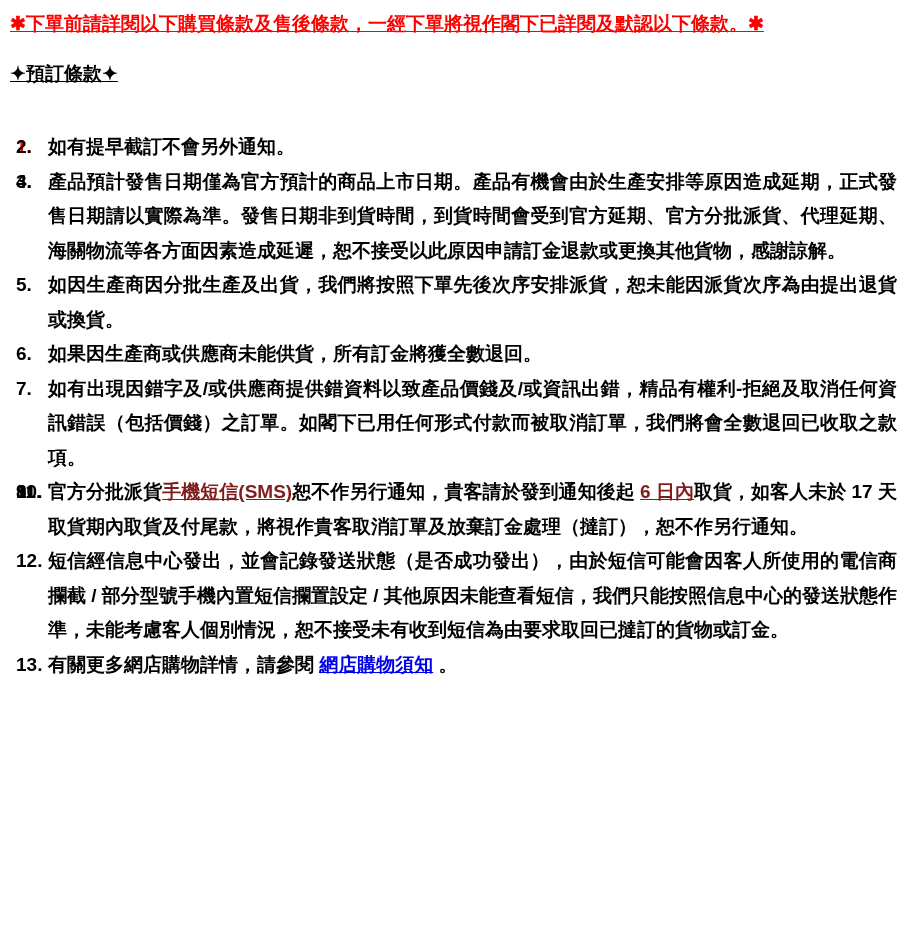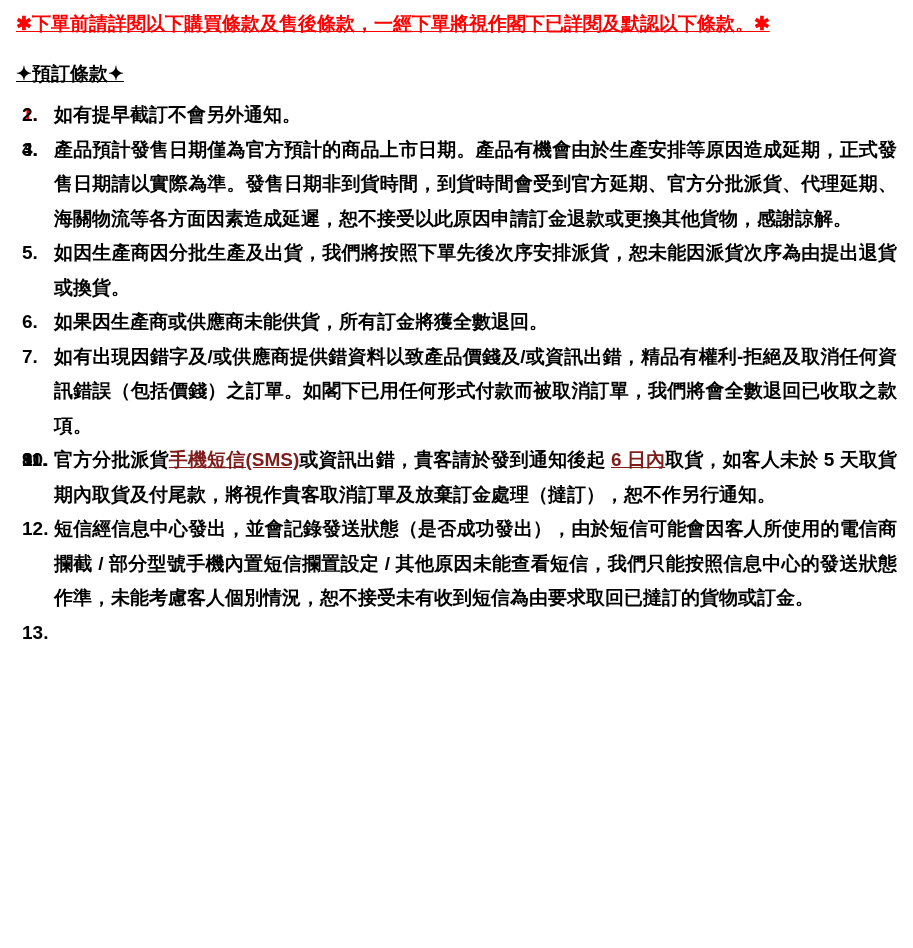--- a/index.html
+++ b/index.html
@@ -4,36 +4,36 @@
 <style>
   * { margin: 0; padding: 0; box-sizing: border-box; }
   html, body { background: #ffffff; }
   body {
     width: 913px;
     min-height: 948px;
     font-family: "Liberation Sans", sans-serif;
     font-weight: bold;
     color: #000000;
   }
-  .page { padding: 10px 16px 20px 16px; }
+  .page { padding: 10px 16px 20px 10px; }
   .title {
     font-size: 19px;
     line-height: 28px;
     color: #ff0000;
     text-decoration: underline;
     font-weight: bold;
     margin-bottom: 22px;
   }
   .section-heading {
     font-size: 19px;
     line-height: 28px;
     color: #000000;
     text-decoration: underline;
     font-weight: bold;
-    margin-bottom: 10px;
+    margin-bottom: 42px;
   }
   .terms { display: block; }
   .term-item {
     position: relative;
     padding-left: 38px;
     font-size: 19px;
     line-height: 34.5px;
     text-align: justify;
     color: #000000;
   }
@@ -56,17 +56,17 @@
       <div class="term-item red"><span class="num">1.</span></div>
       <div class="term-item"><span class="num">2.</span><span class="text"><span class="">如有提早截訂不會另外通知。</span></span></div>
       <div class="term-item"><span class="num">3.</span></div>
       <div class="term-item"><span class="num">4.</span><span class="text"><span class="">產品預計發售日期僅為官方預計的商品上市日期。產品有機會由於生產安排等原因造成延期，正式發售日期請以實際為準。發售日期非到貨時間，到貨時間會受到官方延期、官方分批派貨、代理延期、海關物流等各方面因素造成延遲，恕不接受以此原因申請訂金退款或更換其他貨物，感謝諒解。</span></span></div>
       <div class="term-item"><span class="num">5.</span><span class="text"><span class="">如因生產商因分批生產及出貨，我們將按照下單先後次序安排派貨，恕未能因派貨次序為由提出退貨或換貨。</span></span></div>
       <div class="term-item"><span class="num">6.</span><span class="text"><span class="">如果因生產商或供應商未能供貨，所有訂金將獲全數退回。</span></span></div>
       <div class="term-item"><span class="num">7.</span><span class="text"><span class="">如有出現因錯字及/或供應商提供錯資料以致產品價錢及/或資訊出錯，精品有權利-拒絕及取消任何資訊錯誤（包括價錢）之訂單。如閣下已用任何形式付款而被取消訂單，我們將會全數退回已收取之款項。</span></span></div>
       <div class="term-item"><span class="num">8.</span></div>
       <div class="term-item"><span class="num">9.</span></div>
       <div class="term-item"><span class="num">10.</span></div>
-      <div class="term-item"><span class="num">11.</span><span class="text"><span class="">官方分批派貨</span><span class="seg-red-underline">手機短信(SMS)</span><span class="">或資訊出錯，貴客請於發到通知後起 </span><span class="seg-red-underline">6 日內</span><span class="">取貨，如客人未於 5 天取貨期內取貨及付尾款，將視作貴客取消訂單及放棄訂金處理（撻訂），恕不作另行通知。</span></span></div>
+      <div class="term-item"><span class="num">11.</span><span class="text"><span class="">官方分批派貨</span><span class="seg-red-underline">手機短信(SMS)</span><span class="">恕不作另行通知，貴客請於發到通知後起 </span><span class="seg-red-underline">6 日內</span><span class="">取貨，如客人未於 17 天取貨期內取貨及付尾款，將視作貴客取消訂單及放棄訂金處理（撻訂），恕不作另行通知。</span></span></div>
       <div class="term-item"><span class="num">12.</span><span class="text"><span class="">短信經信息中心發出，並會記錄發送狀態（是否成功發出），由於短信可能會因客人所使用的電信商攔截 / 部分型號手機內置短信攔置設定 / 其他原因未能查看短信，我們只能按照信息中心的發送狀態作準，未能考慮客人個別情況，恕不接受未有收到短信為由要求取回已撻訂的貨物或訂金。</span></span></div>
-      <div class="term-item"><span class="num">13.</span></div>
+      <div class="term-item"><span class="num">13.</span><span class="text"><span class="">有關更多網店購物詳情，請參閱 </span><a href="#" class="seg-link">網店購物須知</a><span class=""> 。</span></span></div>
     </div>
 </div>
 
 </body></html>

